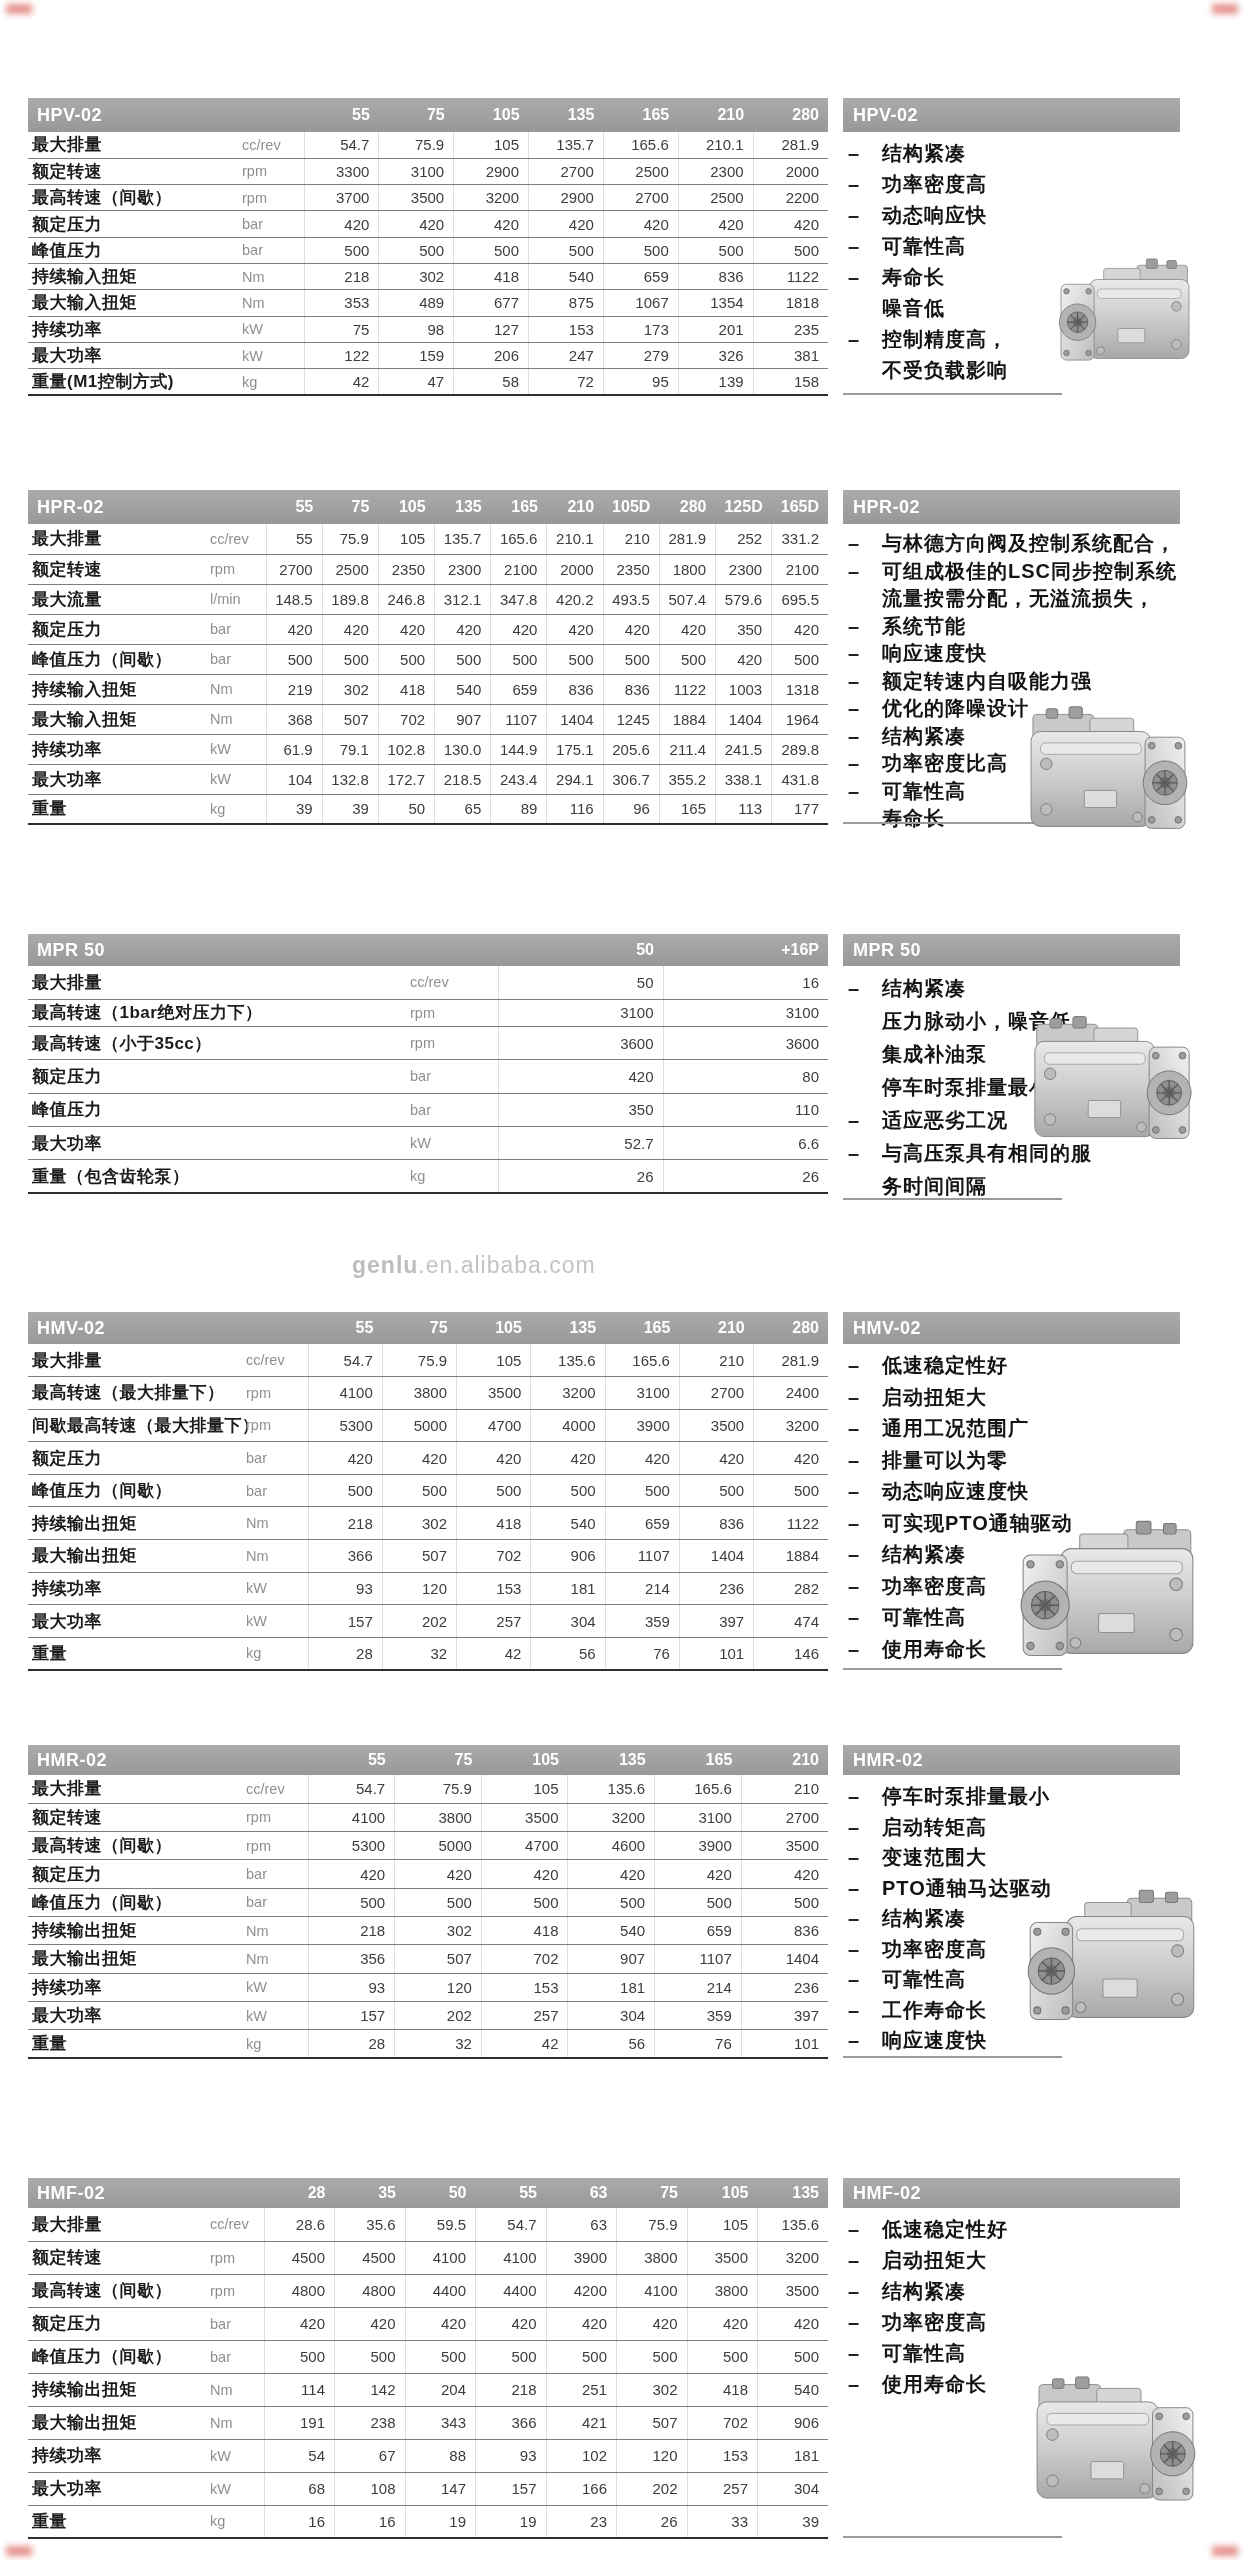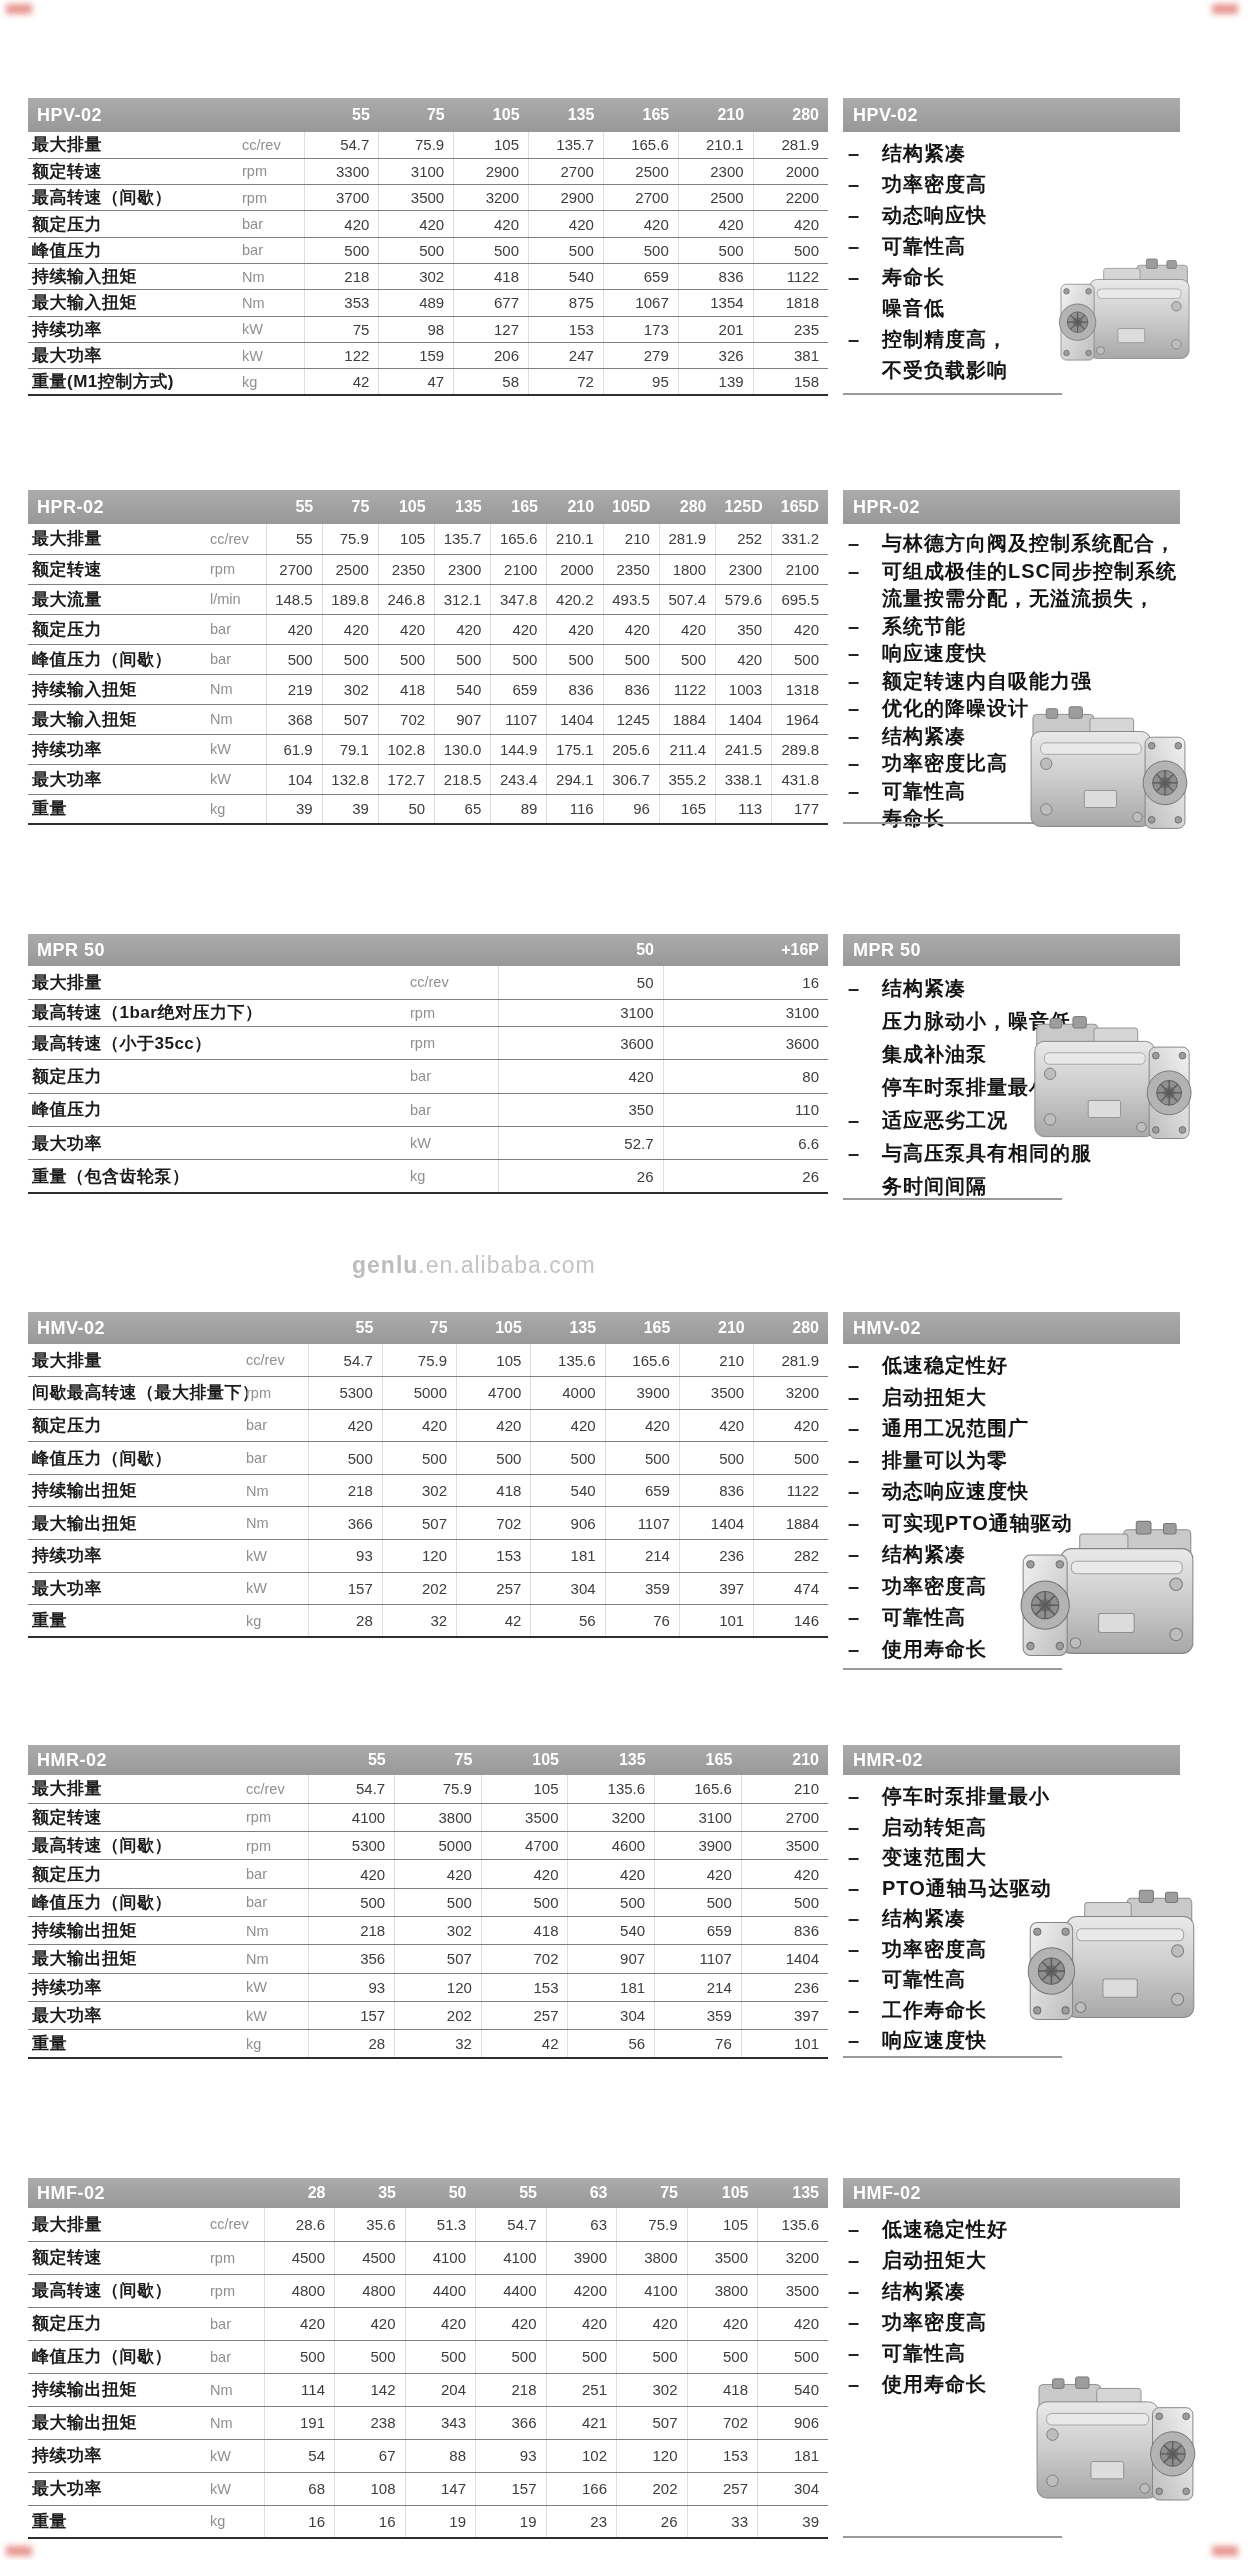--- a/index.html
+++ b/index.html
@@ -599,20 +599,31 @@
             <td class="unit">cc/rev</td>
             <td class="val">54.7</td>
             <td class="val">75.9</td>
             <td class="val">105</td>
             <td class="val">135.6</td>
             <td class="val">165.6</td>
             <td class="val">210</td>
             <td class="val">281.9</td>
           </tr>
           <tr class="brow" style="height: 32.6px;">
+            <td class="lbl">最高转速（最大排量下）</td>
+            <td class="unit">rpm</td>
+            <td class="val">4100</td>
+            <td class="val">3800</td>
+            <td class="val">3500</td>
+            <td class="val">3200</td>
+            <td class="val">3100</td>
+            <td class="val">2700</td>
+            <td class="val">2400</td>
+          </tr>
+          <tr class="brow" style="height: 32.6px;">
             <td class="lbl">间歇最高转速（最大排量下）</td>
             <td class="unit">rpm</td>
             <td class="val">5300</td>
             <td class="val">5000</td>
             <td class="val">4700</td>
             <td class="val">4000</td>
             <td class="val">3900</td>
             <td class="val">3500</td>
             <td class="val">3200</td>
           </tr>
@@ -937,21 +948,21 @@
             <th class="t-col">105</th>
             <th class="t-col">135</th>
           </tr>
         </thead>
         <tbody>
           <tr class="brow" style="height: 33px;">
             <td class="lbl">最大排量</td>
             <td class="unit">cc/rev</td>
             <td class="val">28.6</td>
             <td class="val">35.6</td>
-            <td class="val">51.3</td>
+            <td class="val">59.5</td>
             <td class="val">54.7</td>
             <td class="val">63</td>
             <td class="val">75.9</td>
             <td class="val">105</td>
             <td class="val">135.6</td>
           </tr>
           <tr class="brow" style="height: 33px;">
             <td class="lbl">额定转速</td>
             <td class="unit">rpm</td>
             <td class="val">4500</td>

